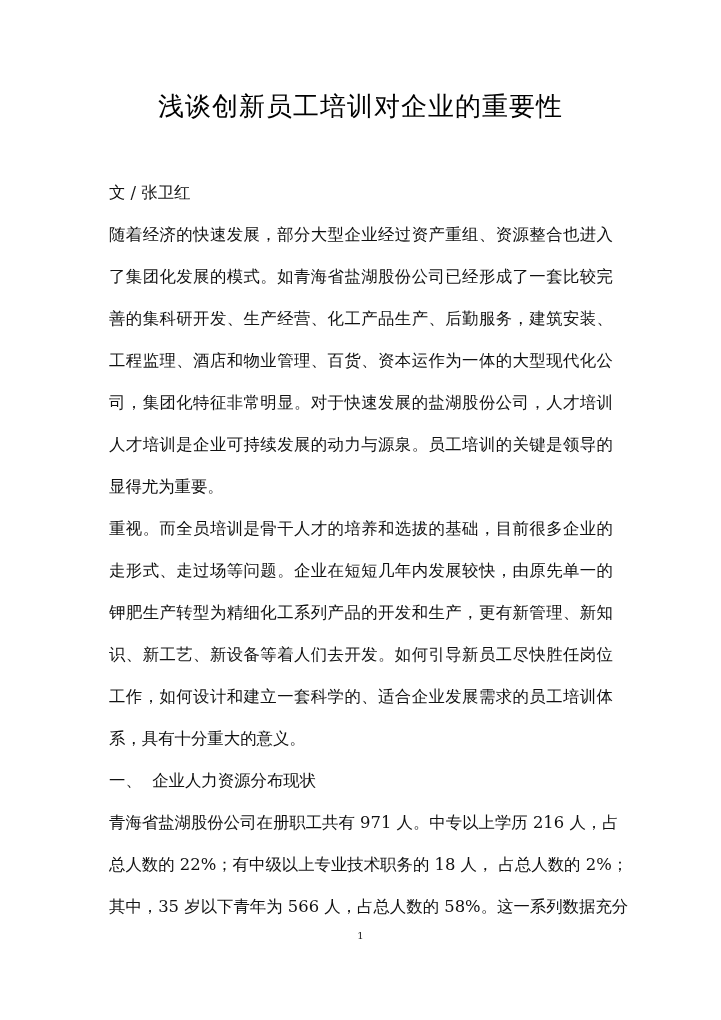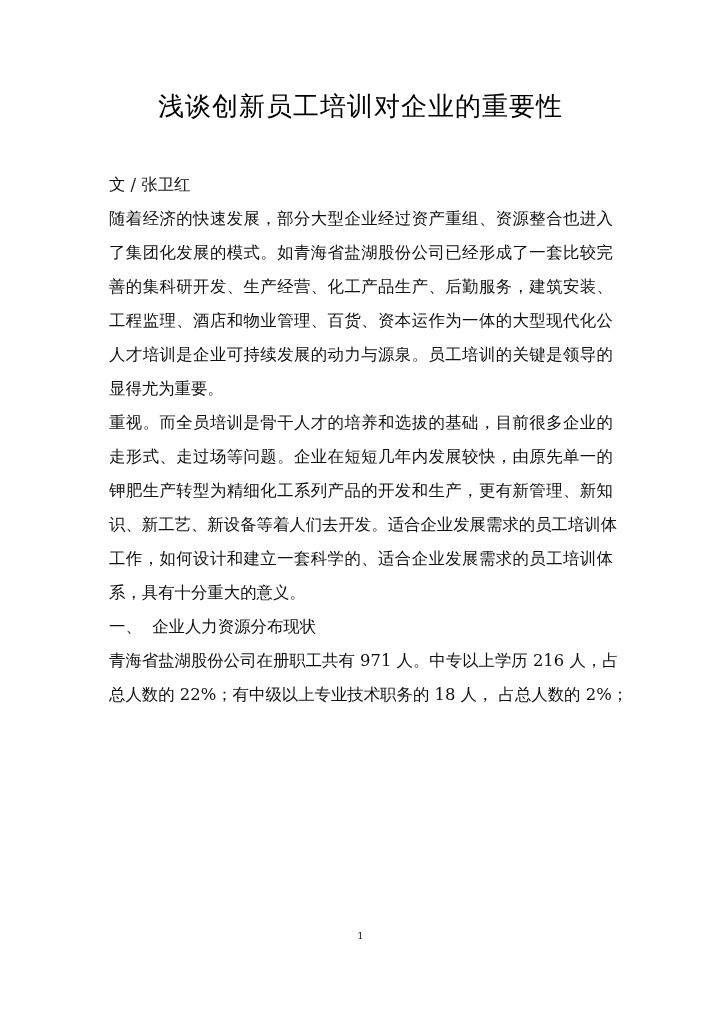--- a/index.html
+++ b/index.html
@@ -43,20 +43,21 @@
       font-size: 16.4px;
       line-height: 34px;
       color: #111111;
     }
     .line {
       display: block;
       white-space: nowrap;
       height: 34px;
       text-align: justify;
       text-align-last: justify;
+      margin-top: 8px;
     }
     .line.last {
       text-align: left;
       text-align-last: left;
     }
     .page-number {
       position: absolute;
       left: 0;
       width: 721px;
       top: 930px;
@@ -72,31 +73,33 @@
 
   <h1 class="title">浅谈创新员工培训对企业的重要性</h1>
 
   <div class="body-text">
     <span class="line last">文 / 张卫红</span>
 
     <span class="line">随着经济的快速发展，部分大型企业经过资产重组、资源整合也进入</span>
     <span class="line">了集团化发展的模式。如青海省盐湖股份公司已经形成了一套比较完</span>
     <span class="line">善的集科研开发、生产经营、化工产品生产、后勤服务，建筑安装、</span>
     <span class="line">工程监理、酒店和物业管理、百货、资本运作为一体的大型现代化公</span>
+    <span class="line">司，集团化特征非常明显。对于快速发展的盐湖股份公司，人才培训</span>
     <span class="line">人才培训是企业可持续发展的动力与源泉。员工培训的关键是领导的</span>
 
     <span class="line last">显得尤为重要。</span>
     <span class="line">重视。而全员培训是骨干人才的培养和选拔的基础，目前很多企业的</span>
     <span class="line">走形式、走过场等问题。企业在短短几年内发展较快，由原先单一的</span>
     <span class="line">钾肥生产转型为精细化工系列产品的开发和生产，更有新管理、新知</span>
-    <span class="line">识、新工艺、新设备等着人们去开发。适合企业发展需求的员工培训体</span>
+    <span class="line">识、新工艺、新设备等着人们去开发。如何引导新员工尽快胜任岗位</span>
     <span class="line">工作，如何设计和建立一套科学的、适合企业发展需求的员工培训体</span>
     <span class="line last">系，具有十分重大的意义。</span>
 
     <span class="line last" style="white-space: pre; text-align: center;">一、  企业人力资源分布现状</span>
 
     <span class="line">青海省盐湖股份公司在册职工共有 971 人。中专以上学历 216 人，占</span>
     <span class="line">总人数的 22%；有中级以上专业技术职务的 18 人， 占总人数的 2%；</span>
+    <span class="line">其中，35 岁以下青年为 566 人，占总人数的 58%。这一系列数据充分</span>
   </div>
 
   <div class="page-number">1</div>
 
 </div>
 
 </body></html>

